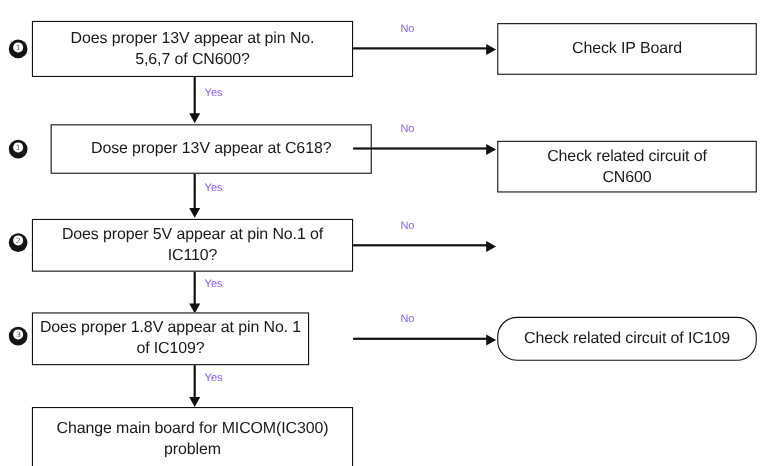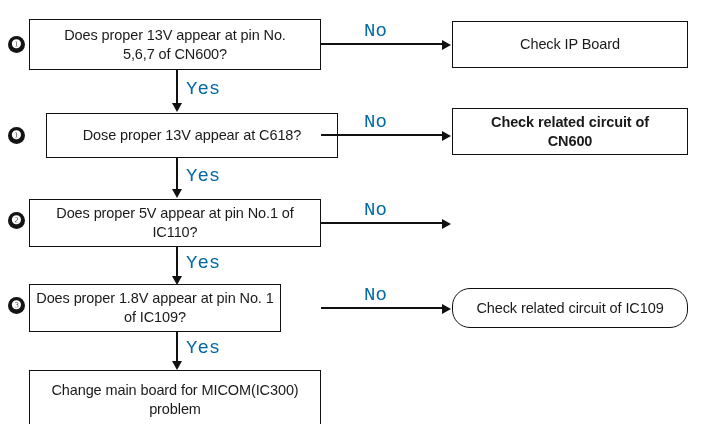--- a/index.html
+++ b/index.html
@@ -72,25 +72,24 @@
     position: absolute;
     width: 0;
     height: 0;
     border-top: 5.5px solid transparent;
     border-bottom: 5.5px solid transparent;
     border-left: 9px solid #111111;
   }
 
   .edge-label {
     position: absolute;
-    font-size: 19px;
-    color: #0369a1;
+    font-size: 10px;
+    color: #8b5cf6;
     white-space: nowrap;
     line-height: 1;
-    font-family: Liberation Mono, monospace;
   }
 </style>
 </head>
 <body>
 
 <div id="canvas">
 
   <div class="badge" style="left:8px; top:36px;">❶</div>
 
   <div class="node" style="left:29px; top:19px; width:292px; height:51px;text-align:center;">Does proper 13V appear at pin No.
@@ -107,21 +106,21 @@
   <div class="edge-label" style="left:186px; top:80px;">Yes</div>
 
   <div class="badge" style="left:8px; top:127px;">❶</div>
 
   <div class="node" style="left:46px; top:113px; width:292px; height:45px;">Dose proper 13V appear at C618?</div>
 
   <div class="h-line" style="left:321px; top:134px; width:123px;"></div>
   <div class="h-arrow" style="left:442px; top:130.5px;"></div>
   <div class="edge-label" style="left:364px; top:113px;">No</div>
 
-  <div class="node" style="left:452px; top:108px; width:236px; height:47px;font-weight:bold;">Check related circuit of
+  <div class="node" style="left:452px; top:128px; width:236px; height:47px;">Check related circuit of
 CN600</div>
 
   <div class="v-line" style="left:176px; top:158px; height:33px;"></div>
   <div class="v-arrow" style="left:171.6px; top:189px;"></div>
   <div class="edge-label" style="left:186px; top:167px;">Yes</div>
 
   <div class="badge" style="left:8px; top:212px;">❷</div>
 
   <div class="node" style="left:29px; top:199px; width:292px; height:48px;text-align:center;">Does proper 5V appear at pin No.1 of
 IC110?</div>

